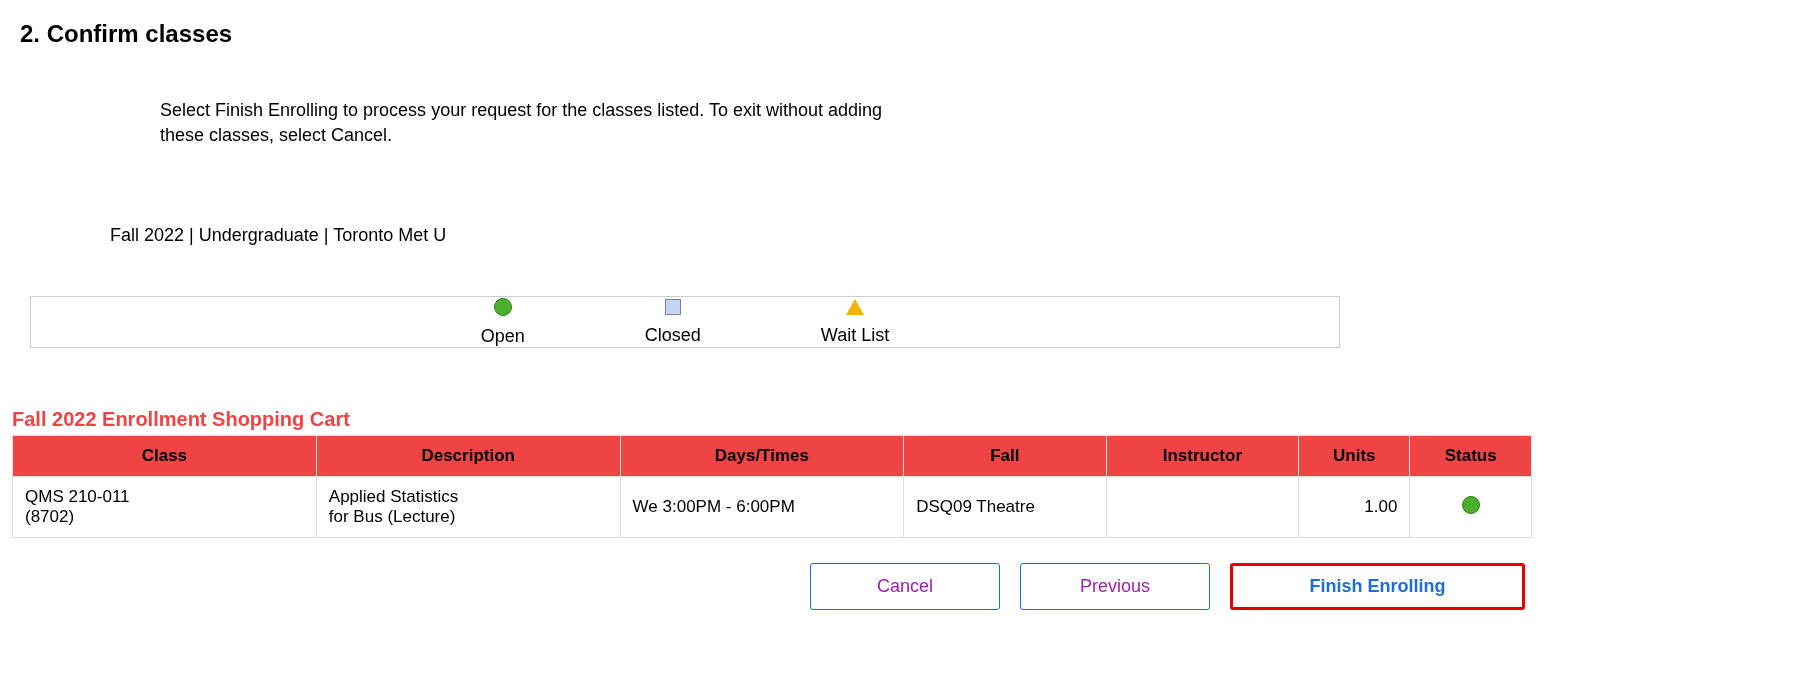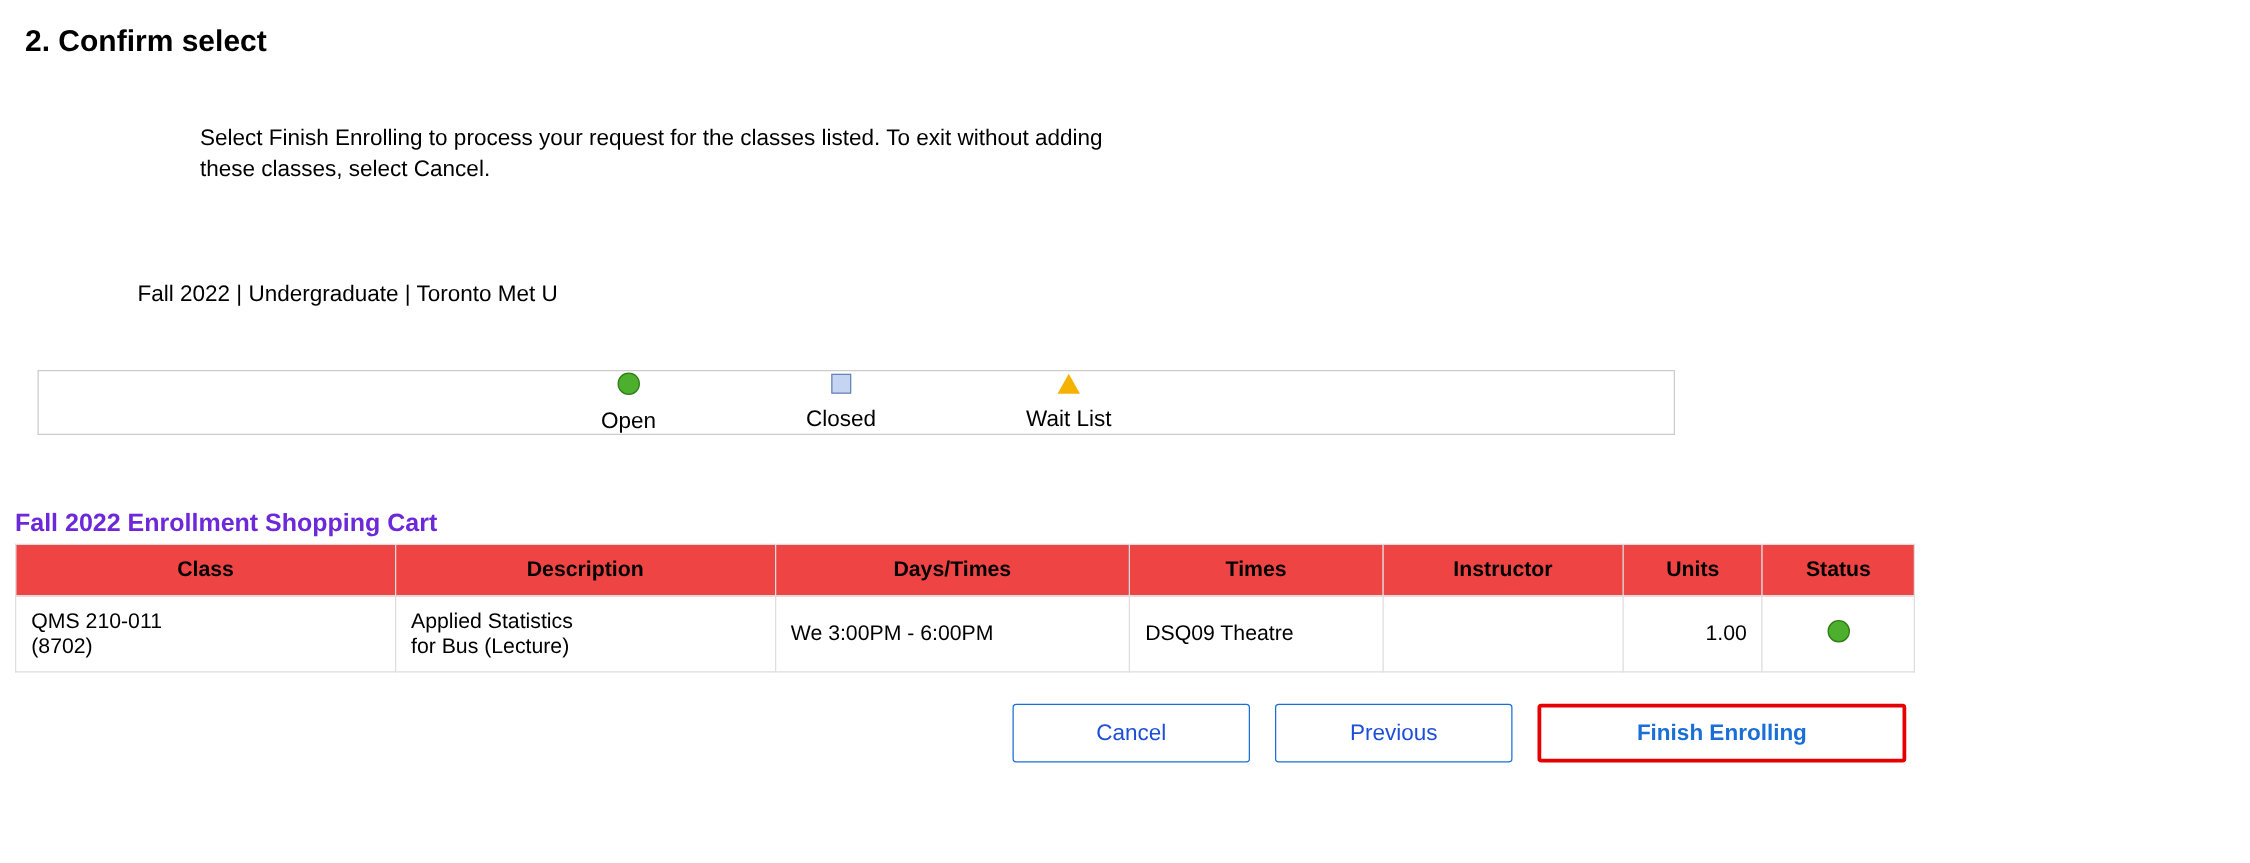--- a/index.html
+++ b/index.html
@@ -6,42 +6,42 @@
     body { font-family: Arial, Helvetica, sans-serif; font-size: 16px; color: #000; background: #fff; width: 1800px; padding: 20px 10px 40px 10px; }
     .heading { font-size: 24px; font-weight: bold; margin-left: 10px; margin-bottom: 50px; }
     .instructions { margin-left: 150px; font-size: 18px; line-height: 1.4; max-width: 730px; margin-bottom: 77px; }
     .context-line { margin-left: 100px; font-size: 18px; margin-bottom: 50px; }
     .legend-box { border: 1px solid #ccc; height: 52px; display: flex; align-items: center; justify-content: center; gap: 120px; margin-left: 20px; width: 1310px; margin-bottom: 60px; font-size: 18px; }
     .legend-item { display: flex; align-items: center; gap: 10px; flex-direction: column; }
     .circle-icon { width: 18px; height: 18px; border-radius: 50%; background: #4caf2d; border: 1px solid #2e7d11; display: inline-block; }
     .square-icon { width: 16px; height: 16px; background: #c5d4f0; border: 1px solid #6a84b7; display: inline-block; }
     .triangle-icon { width: 0; height: 0; border-left: 9px solid transparent; border-right: 9px solid transparent; border-bottom: 16px solid #f5b200; display: inline-block; position: relative; }
     .triangle-icon::after { content: ""; position: absolute; top: 2px; left: -7px; width: 0; height: 0; border-left: 7px solid transparent; border-right: 7px solid transparent; border-bottom: 12px solid #f5b200; }
-    .cart-title { color: #6d28d9; font-weight: bold; font-size: 20px; margin-bottom: 4px; margin-left: 2px; }
+    .cart-title { color: #ef4444; font-weight: bold; font-size: 20px; margin-bottom: 4px; margin-left: 2px; }
     .cart-table { border-collapse: collapse; width: 1520px; font-size: 17px; margin-bottom: 25px; margin-left: 2px; }
     .cart-table th { background: #ef4444; border: 1px solid #ddd; padding: 10px 8px; font-weight: bold; text-align: center; }
     .cart-table td { border: 1px solid #ddd; padding: 10px 12px; vertical-align: middle; }
     .col-class { width: 300px; text-align: left; }
     .col-desc { width: 300px; text-align: left; }
     .col-dt { width: 280px; text-align: left; }
     .col-room { width: 200px; text-align: left; }
     .col-instr { width: 190px; text-align: left; }
     .col-units { width: 110px; text-align: right; }
     .col-status { width: 120px; text-align: center; }
     .btn-row { display: flex; gap: 20px; margin-left: 800px; }
-    .btn { border: 1px solid #1a6fd6; background: #fff; color: #1d4ed8; font-size: 18px; padding: 10px 0; border-radius: 3px; cursor: pointer; text-align: center; font-family: inherit; }
+    .btn { border: 1px solid #1a6fd6; background: #fff; color: #a21caf; font-size: 18px; padding: 10px 0; border-radius: 3px; cursor: pointer; text-align: center; font-family: inherit; }
     .btn-cancel, .btn-prev { width: 190px; }
     .btn-finish { width: 295px; border: 3px solid #e60000; color: #1a6fd6; font-weight: bold; }
   </style>
 </head>
 <body>
 
 <div class="heading">
   <span>2.</span>
-  <span>Confirm select</span>
+  <span>Confirm classes</span>
 </div>
 
 <div class="instructions">Select Finish Enrolling to process your request for the classes listed. To exit without adding these classes, select Cancel.</div>
 
 <div class="context-line">Fall 2022 | Undergraduate | Toronto Met U</div>
 
 <div class="legend-box">
   <div class="legend-item">
     <span class="circle-icon"></span>
     <span>Open</span>
@@ -57,21 +57,21 @@
 </div>
 
 <div class="cart-title">Fall 2022 Enrollment Shopping Cart</div>
 
 <table class="cart-table">
   <thead>
     <tr>
       <th class="col-class">Class</th>
       <th class="col-desc">Description</th>
       <th class="col-dt">Days/Times</th>
-      <th class="col-room">Times</th>
+      <th class="col-room">Fall</th>
       <th class="col-instr">Instructor</th>
       <th class="col-units">Units</th>
       <th class="col-status">Status</th>
     </tr>
   </thead>
   <tbody>
     <tr>
       <td class="col-class">
         <div>QMS 210-011</div>
         <div>(8702)</div>

